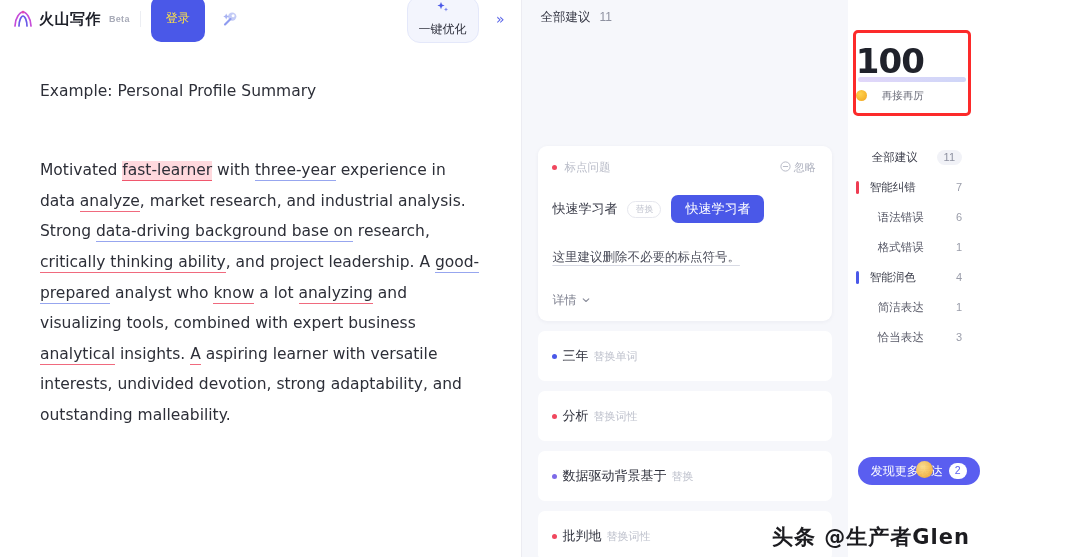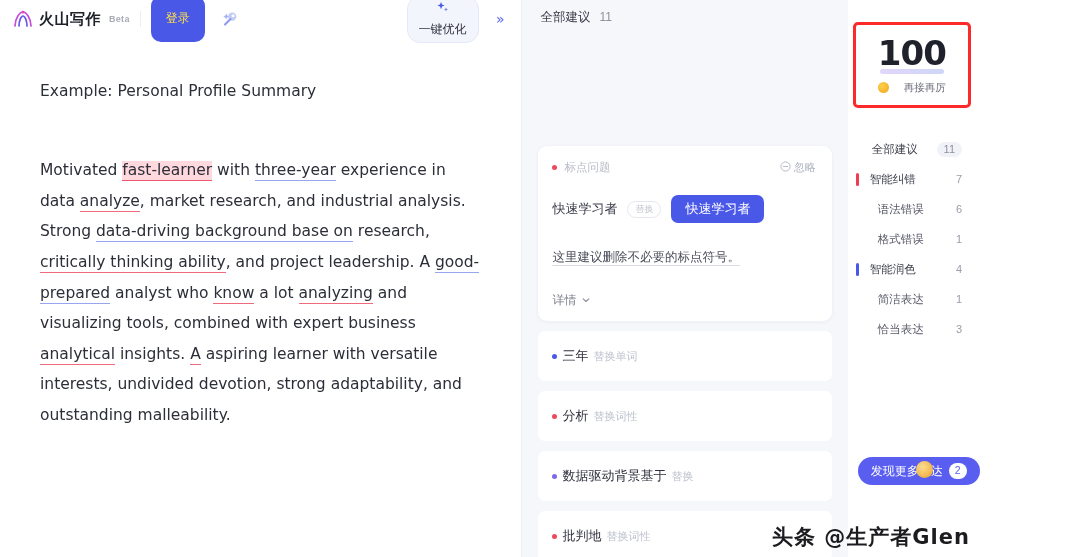--- a/index.html
+++ b/index.html
@@ -163,25 +163,25 @@
   .sugg-item-kind { font-size: 11px; color: #bfc2cd; }
 
   
   .right-col {
     width: 142px; height: 557px;
     background: #ffffff;
     position: relative;
     padding-top: 18px;
   }
   .score-box {
-    margin: 4px auto; width: 118px; height: 86px;
+    margin: 12px auto; width: 118px; height: 86px;
     border: 3px solid #fc2a2a;
     border-radius: 5px;
     display: flex; flex-direction: column;
-    align-items: center; justify-content: center;
+    justify-content: center;
     gap: 2px;
   }
   .score-val {
     font-size: 34px; font-weight: 700; color: #20222b;
     letter-spacing: -1px; line-height: 1;
     font-family: "DejaVu Sans", sans-serif;
     position: relative;
   }
   .score-val::after {
     content: ""; position: absolute;

